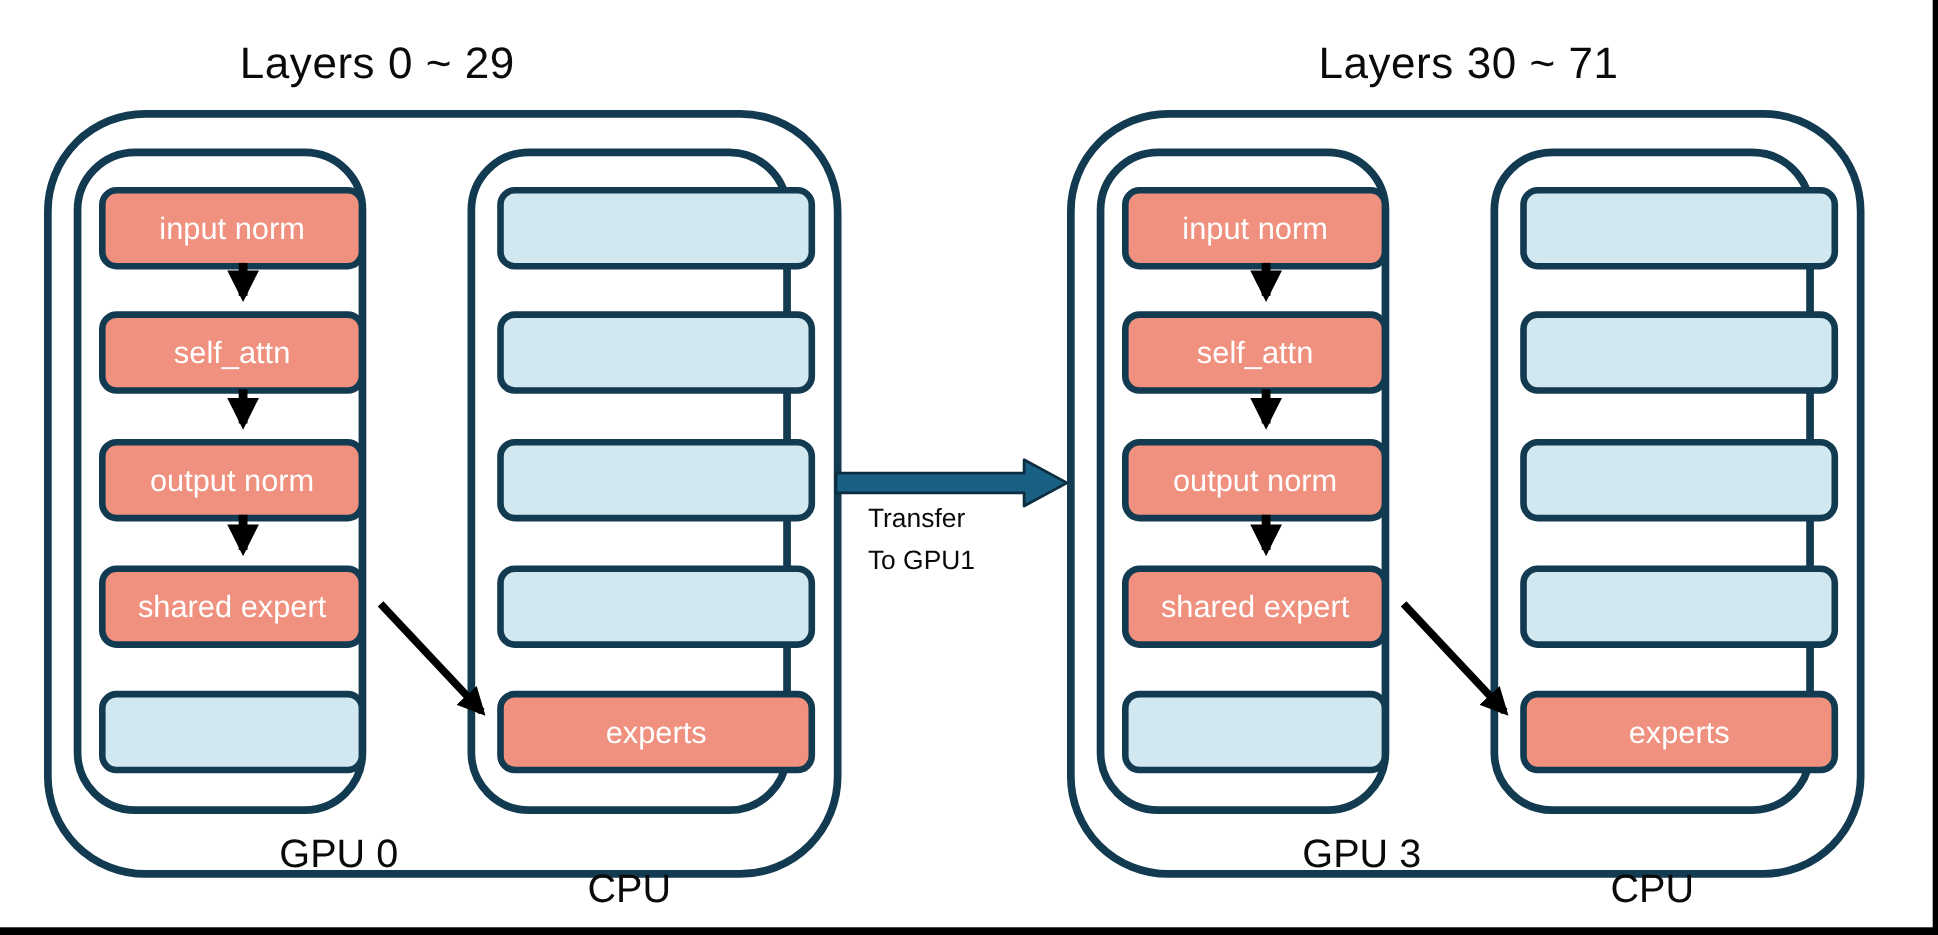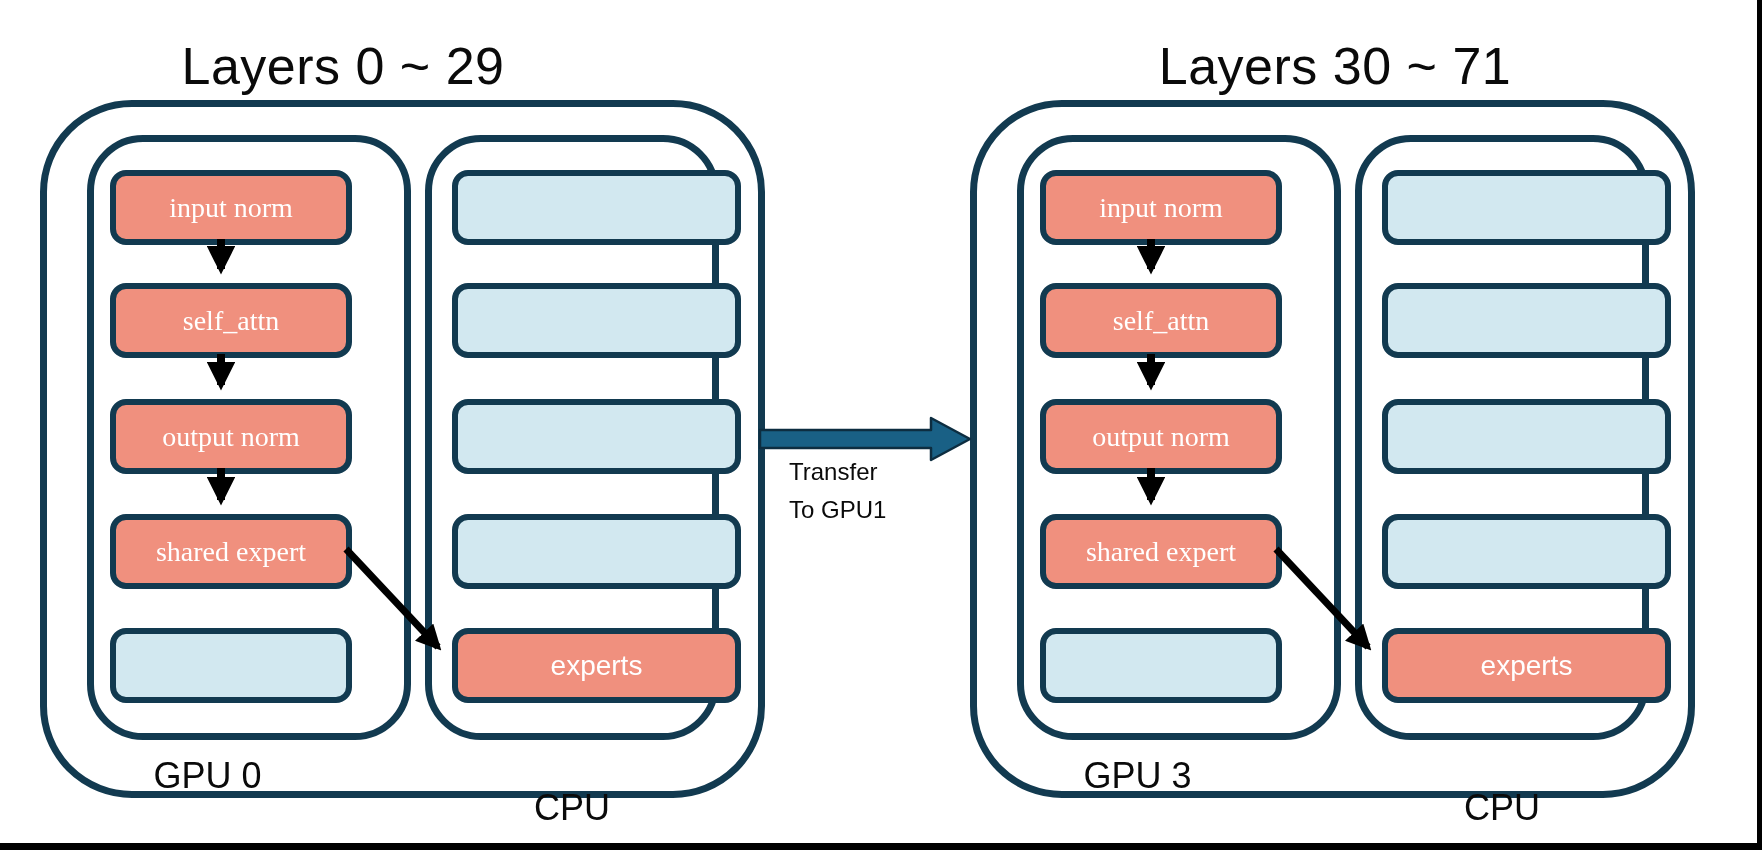--- a/index.html
+++ b/index.html
@@ -11,46 +11,46 @@
     --text-dark:#0A0A0A;
     --text-light:#FFFFFF;
     --black:#000000;
   }
   *{margin:0;padding:0;box-sizing:border-box;}
   html,body{width:1762px;height:850px;background:#FFFFFF;overflow:hidden;
     font-family:"Liberation Sans", sans-serif;}
   .canvas{position:relative;width:1762px;height:850px;background:#FFFFFF;}
 
   .group-title{position:absolute;width:420px;text-align:center;
-    font-size:52px;color:var(--text-dark);letter-spacing:0.5px;}
+    font-size:40px;color:var(--text-dark);letter-spacing:0.5px;}
   .title-left{left:133px;top:36px;}
   .title-right{left:1125px;top:36px;}
 
   .outer-rect{position:absolute;top:100px;width:725px;height:698px;
     border:7px solid var(--stroke);border-radius:92px;background:#FFFFFF;}
   .outer-left{left:40px;}
   .outer-right{left:970px;}
 
   .col{position:absolute;top:28px;height:605px;
     border:7px solid var(--stroke);border-radius:56px;background:#FFFFFF;}
-  .col-gpu{left:40px;width:324px;font-family:Liberation Serif, serif;}
+  .col-gpu{left:20px;width:266px;}
   .col-cpu{left:378px;width:294px;}
 
   .box{position:absolute;height:75px;border:6px solid var(--stroke);
     border-radius:16px;display:flex;align-items:center;justify-content:center;
     font-size:28px;color:var(--text-light);}
   .box.pink{background:var(--pink);}
   .box.blue{background:var(--blue);}
   .col-gpu .box{left:16px;width:242px;}
   .col-cpu .box{left:20px;width:289px;}
   .row0{top:28px;} .row1{top:141px;text-align:center;} .row2{top:257px;} .row3{top:372px;} .row4{top:486px;}
 
   .hw-label{position:absolute;top:648px;width:289px;text-align:center;
     font-size:36px;color:var(--text-dark);}
-  .hw-gpu{left:16px;}
+  .hw-gpu{left:26px;text-align:right;}
   .hw-cpu{left:378px;width:294px;margin-top:32px;}
 
   .transfer-text{position:absolute;font-size:24px;color:var(--text-dark);
     line-height:38px;white-space:nowrap;}
   .transfer-line1{left:789px;top:453px;}
   .transfer-line2{left:789px;top:491px;}
 
   .overlay{position:absolute;left:0;top:0;width:1762px;height:850px;
     pointer-events:none;}
 

